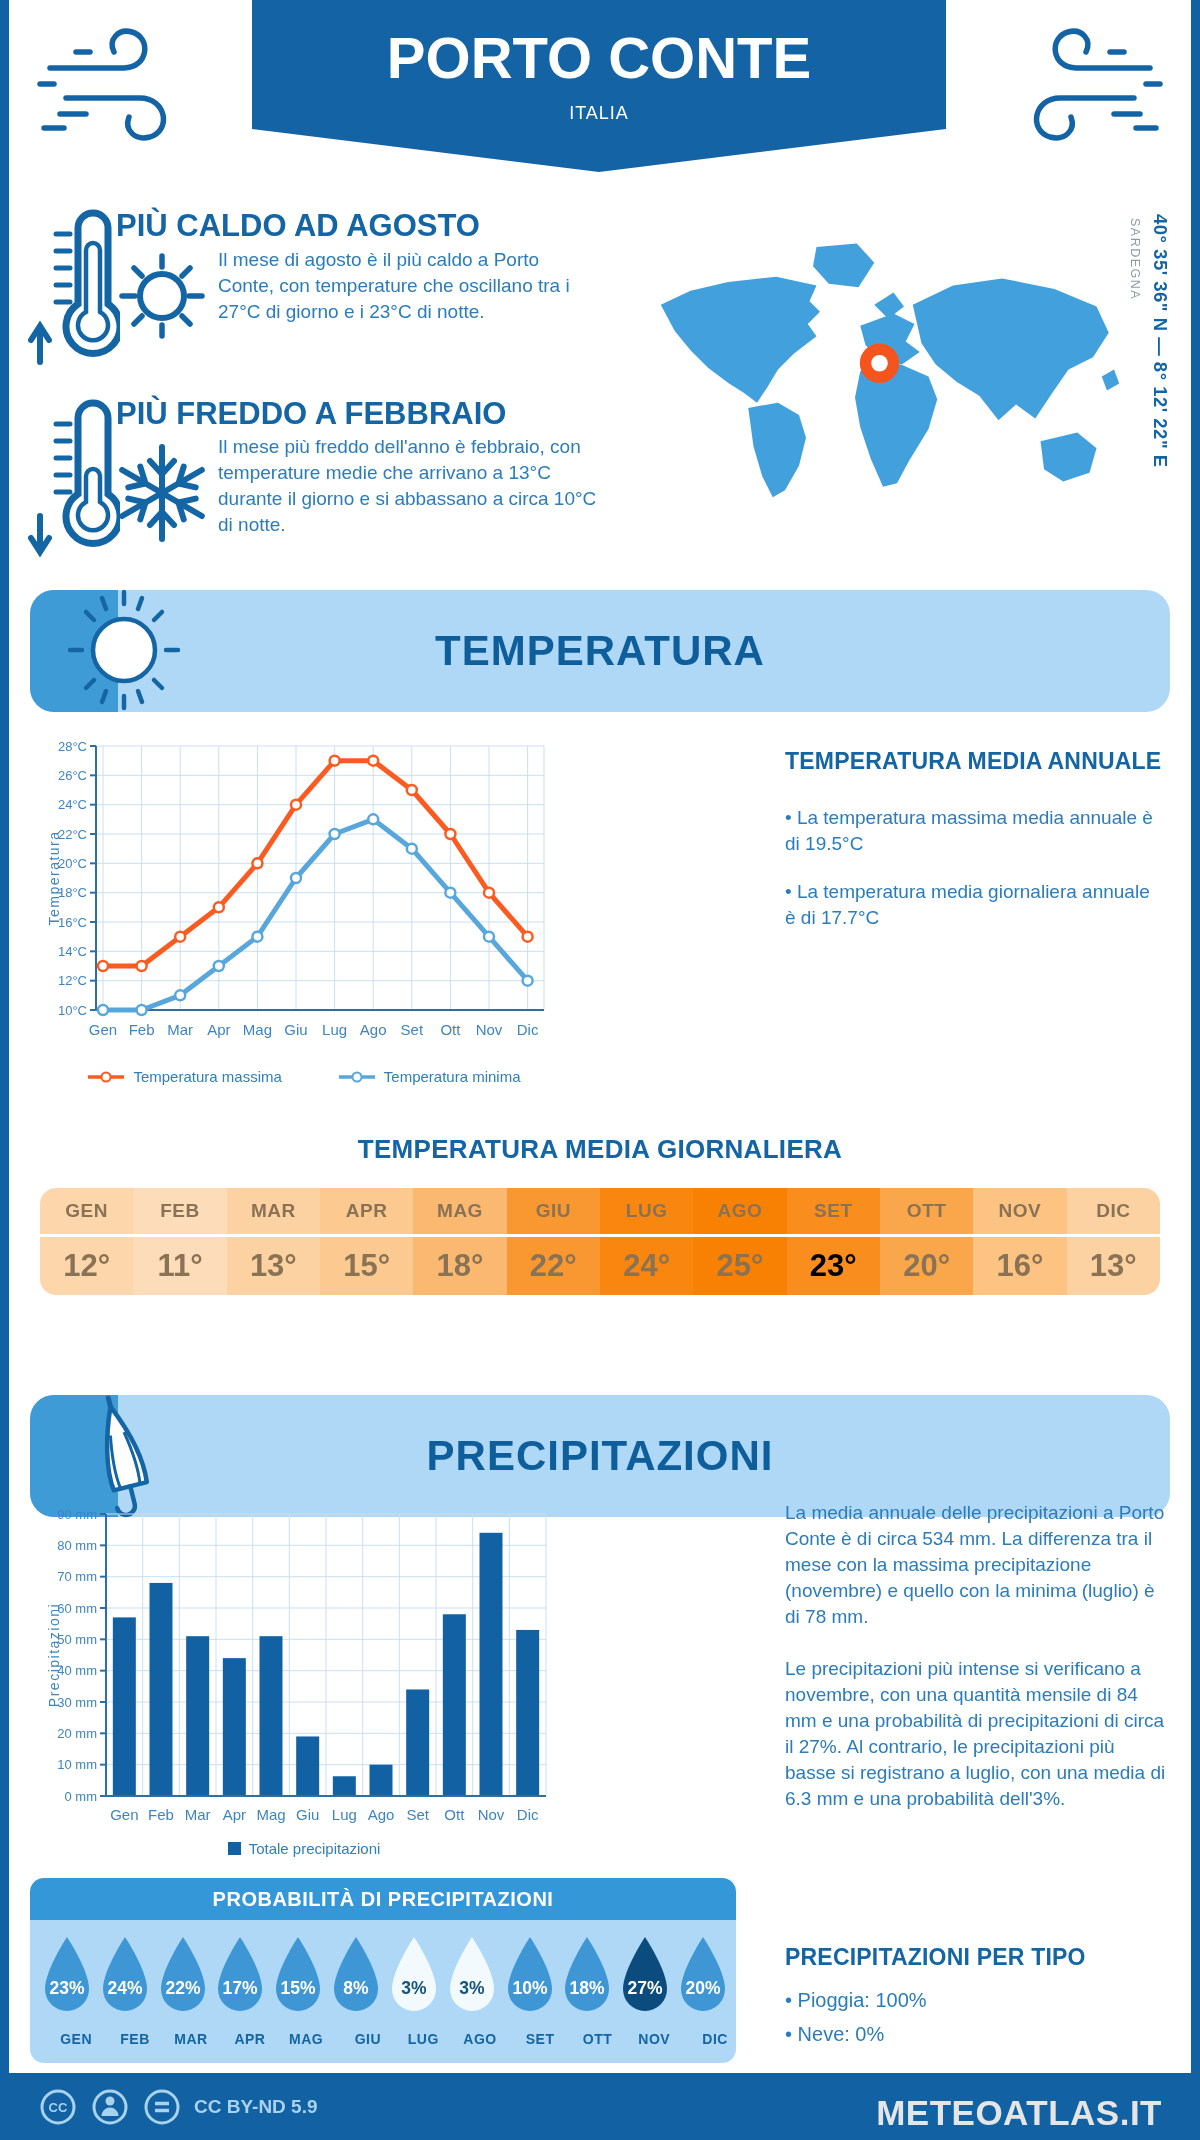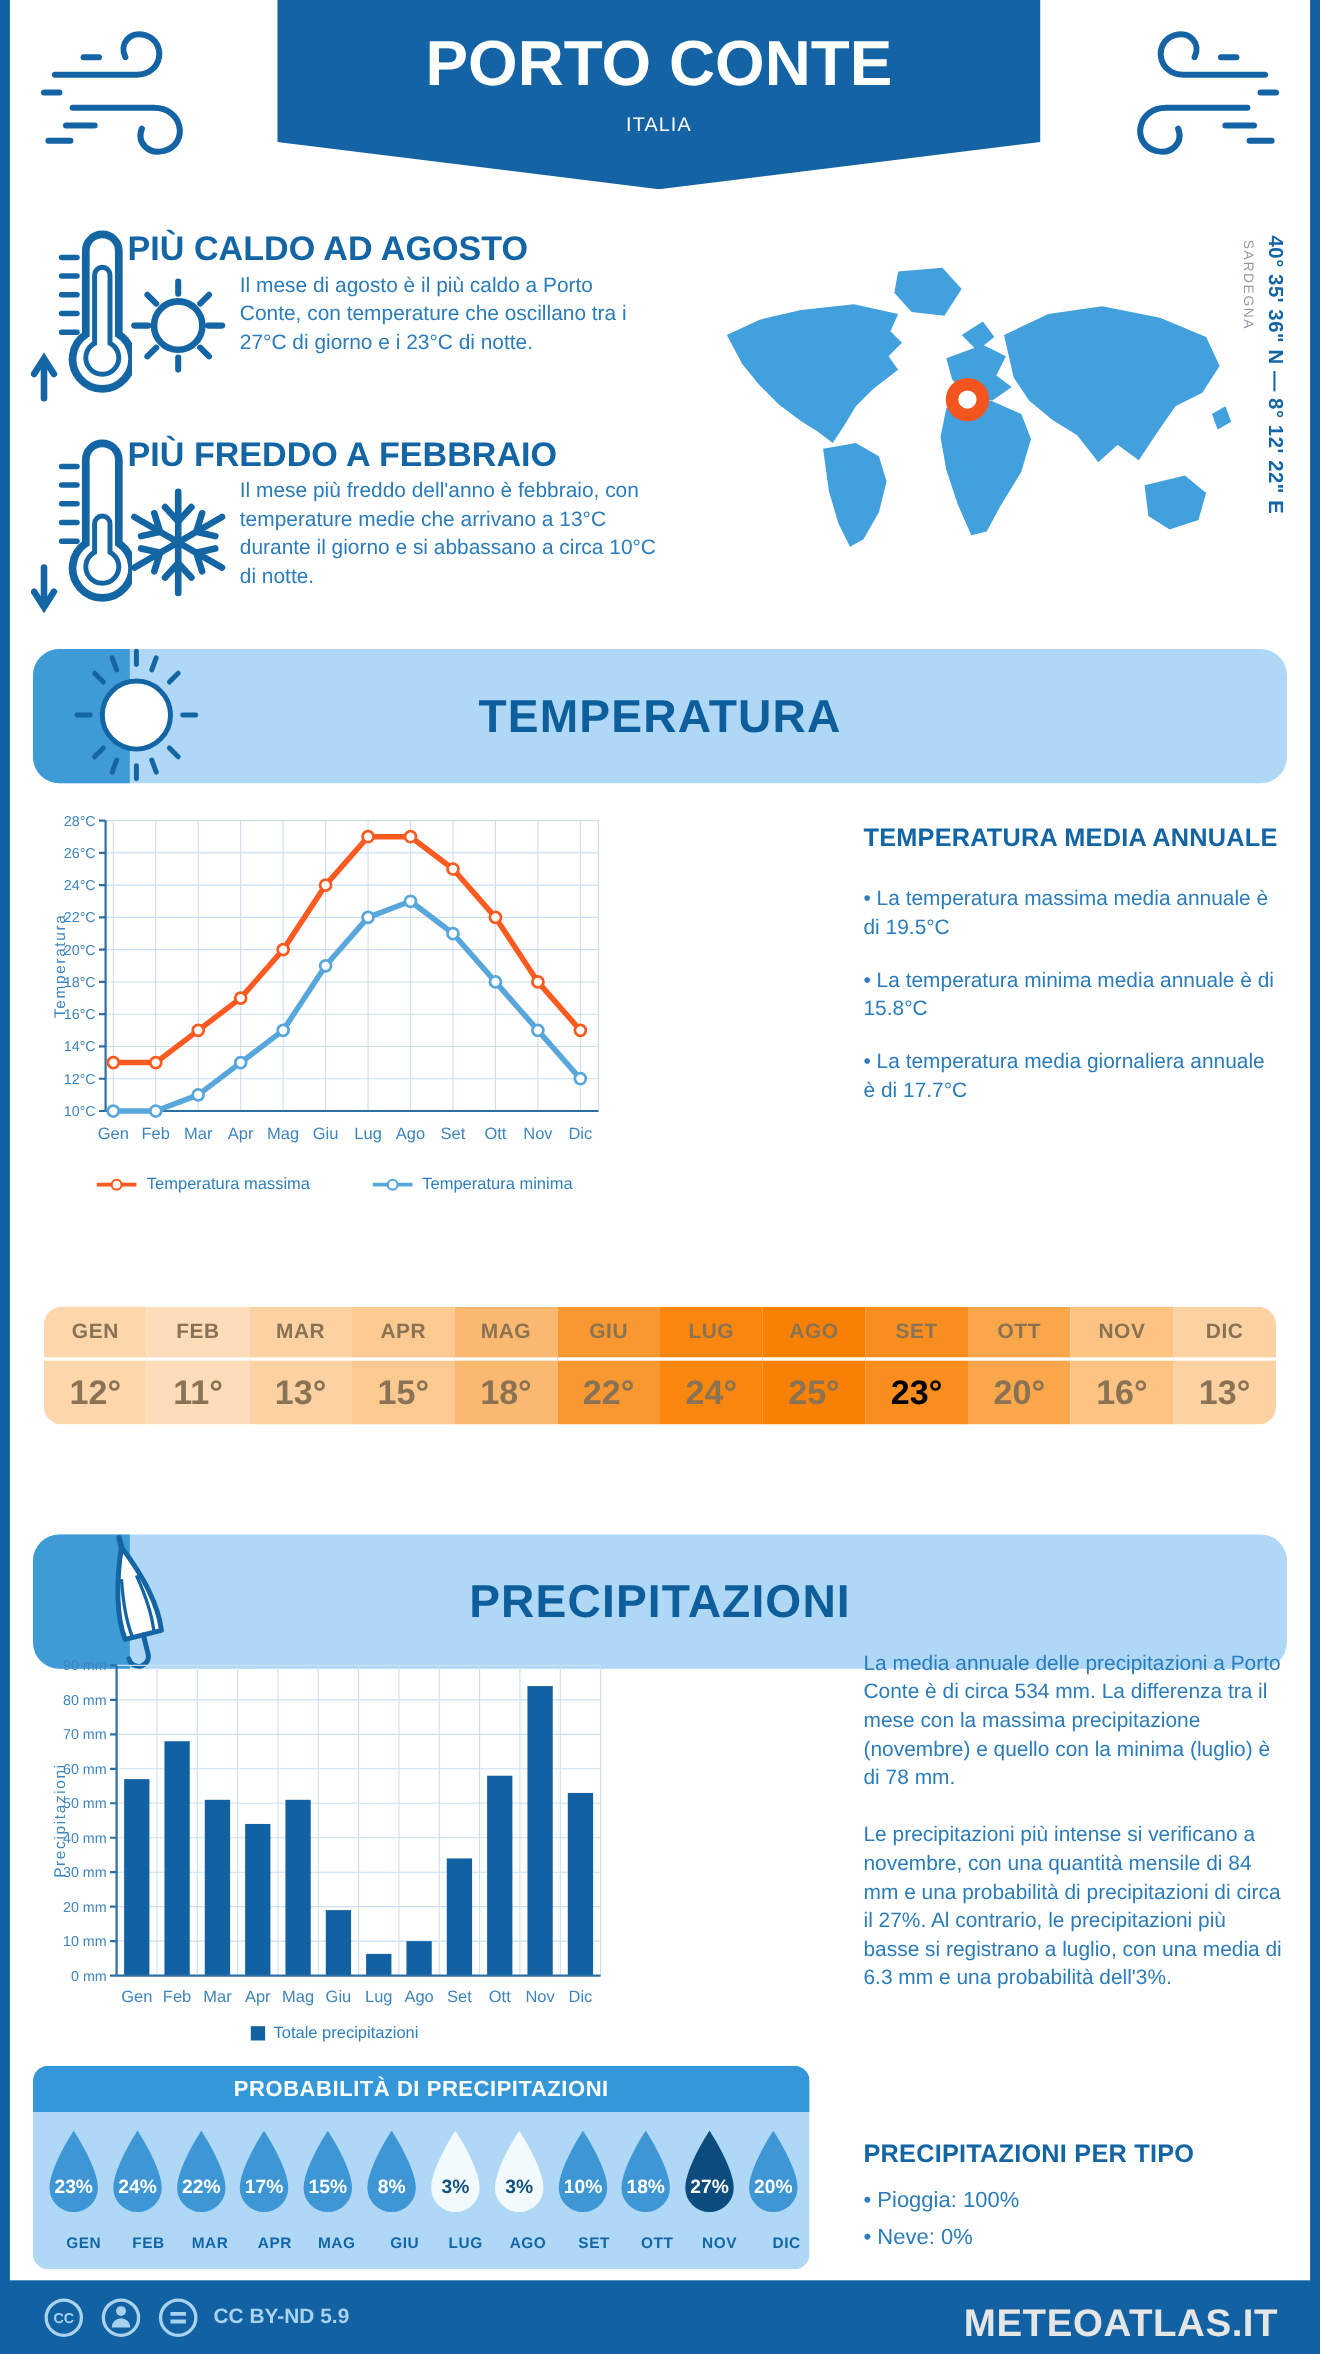--- a/index.html
+++ b/index.html
@@ -307,24 +307,24 @@
           <line x1="1" y1="6" x2="37" y2="6" stroke="#58A7DC" stroke-width="3.5"></line>
           <circle cx="19" cy="6" r="4.5" fill="#fff" stroke="#58A7DC" stroke-width="2"></circle>
         </svg>
         <span>Temperatura minima</span>
       </div>
     </div>
 
   <div class="abs" style="left:785px;top:748px;width:380px">
     <p class="col-head">TEMPERATURA MEDIA ANNUALE</p>
     <p class="bullet">• La temperatura massima media annuale è di 19.5°C</p>
-    <p class="bullet">• La temperatura minima media annuale è di 15.8°C</p>
     <p class="bullet">• La temperatura media giornaliera annuale è di 17.7°C</p>
   </div>
 
+  <div class="daily-head">TEMPERATURA MEDIA GIORNALIERA</div>
   <div id="daily-table" class="temp-table">
       <div class="tcol">
         <div class="th" style="background: rgb(253, 214, 172); color: rgb(138, 114, 84);">GEN</div>
         <div class="td" style="background: rgb(253, 214, 172); color: rgb(138, 114, 84);">12°</div>
       </div>
       <div class="tcol">
         <div class="th" style="background: rgb(253, 220, 185); color: rgb(138, 114, 84);">FEB</div>
         <div class="td" style="background: rgb(253, 220, 185); color: rgb(138, 114, 84);">11°</div>
       </div>
       <div class="tcol">

